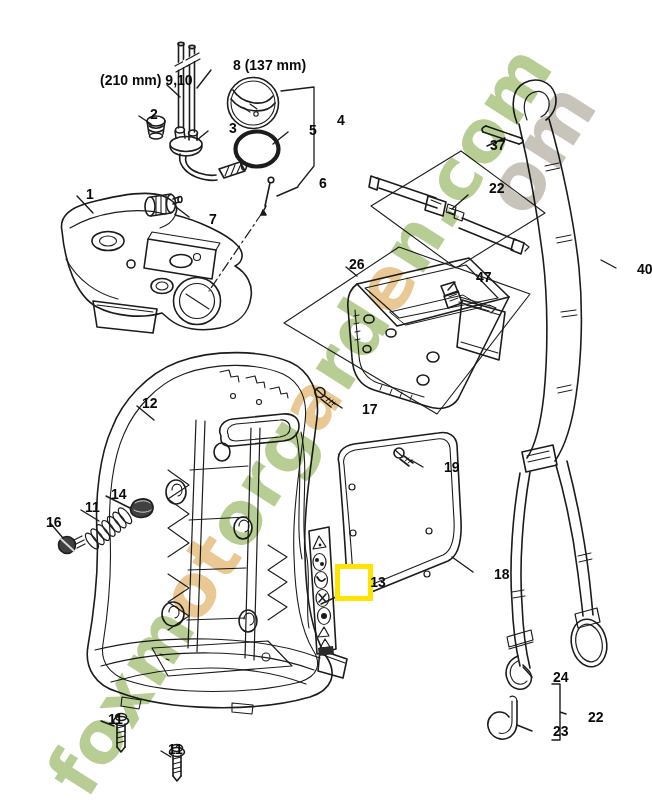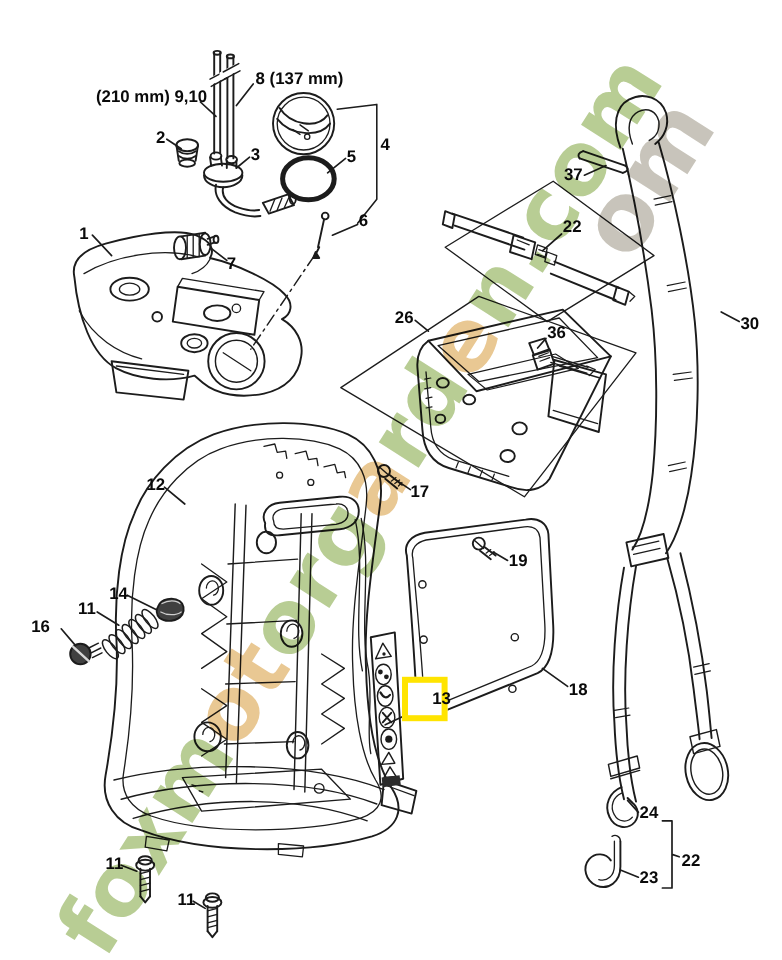--- a/index.html
+++ b/index.html
@@ -10,21 +10,21 @@
   #art{position:absolute;left:0;top:0;}
   .wm{
     position:absolute;font-family:"DejaVu Sans",sans-serif;font-weight:bold;
     white-space:nowrap;pointer-events:none;opacity:.55;mix-blend-mode:multiply;
     letter-spacing:1px;
   }
   #wm-main{left:300px;top:420px;font-size:72px;transform:translate(-50%,-50%) rotate(-57.5deg);}
   #wm-echo{left:540px;top:148px;font-size:78px;transform:translate(-50%,-50%) rotate(-57.5deg);}
   .lbl{
     position:absolute;font-weight:bold;font-size:14px;color:#0a0a0a;
-    white-space:nowrap;line-height:15px;
+    white-space:nowrap;line-height:15px;margin-left:20px;
   }
   #highlight-box{
     position:absolute;left:335px;top:564px;width:33px;height:37px;
     border:5px solid #ffe400;background:#ffffff;box-sizing:border-box;
     display:flex;align-items:center;justify-content:center;padding-left:28px;
   }
   #highlight-box .lbl{position:static;}
 </style>
 </head>
 <body>
@@ -337,26 +337,26 @@
   <div class="lbl" style="left:80px;top:73px">(210 mm) 9,10</div>
   <div class="lbl" style="left:88px;top:712px">11</div>
   <div class="lbl" style="left:148px;top:742px">11</div>
   <div class="lbl" style="left:122px;top:396px">12</div>
   <div class="lbl" style="left:91px;top:487px">14</div>
   <div class="lbl" style="left:65px;top:500px">11</div>
   <div class="lbl" style="left:26px;top:515px">16</div>
   <div class="lbl" style="left:342px;top:402px">17</div>
   <div class="lbl" style="left:474px;top:567px">18</div>
   <div class="lbl" style="left:424px;top:460px">19</div>
-  <div class="lbl" style="left:617px;top:262px">30</div>
+  <div class="lbl" style="left:617px;top:262px">40</div>
   <div class="lbl" style="left:470px;top:138px">37</div>
   <div class="lbl" style="left:568px;top:710px">22</div>
   <div class="lbl" style="left:533px;top:724px">23</div>
   <div class="lbl" style="left:533px;top:670px">24</div>
   <div class="lbl" style="left:469px;top:181px">22</div>
   <div class="lbl" style="left:329px;top:257px">26</div>
-  <div class="lbl" style="left:456px;top:270px">36</div>
+  <div class="lbl" style="left:456px;top:270px">47</div>
 
   <div id="highlight-box" style="border-color: rgb(255, 228, 0);">
     <span class="lbl">13</span>
   </div>
 
 </div>
 
 </body></html>

